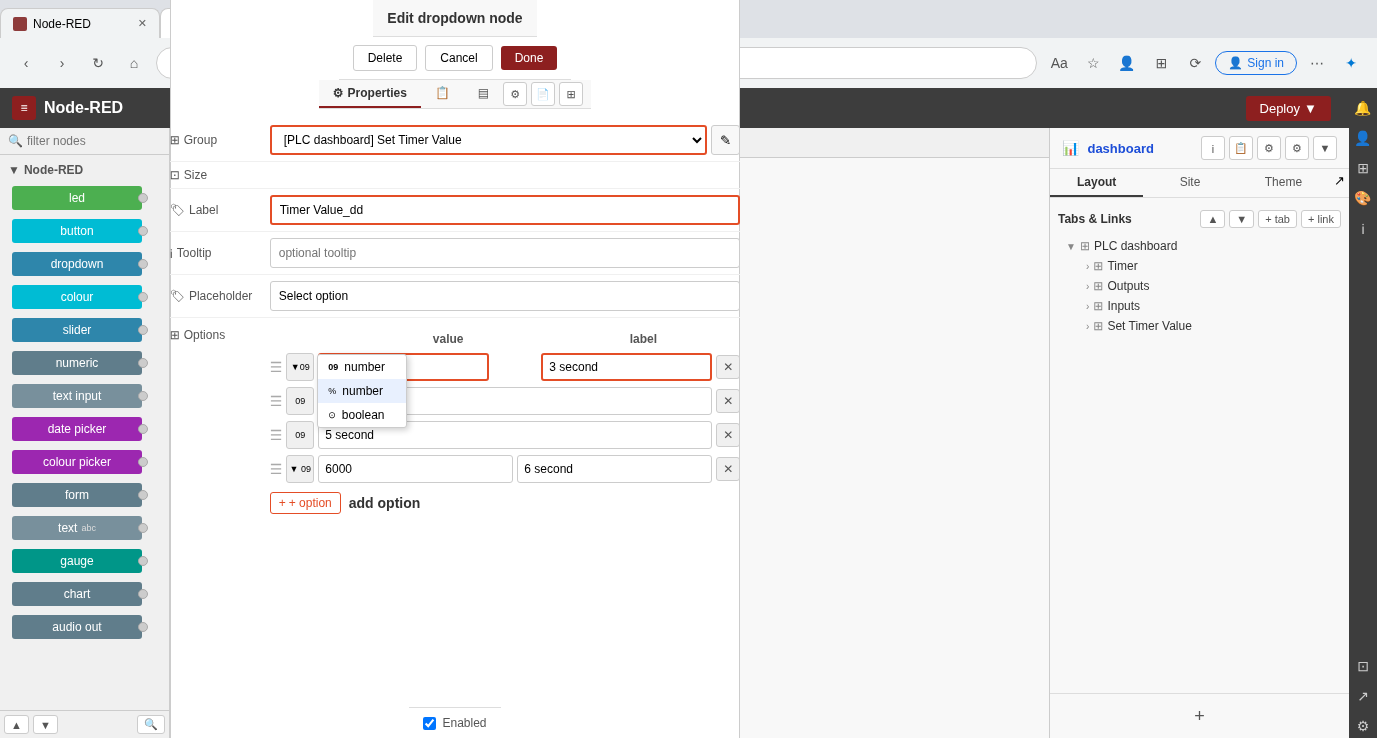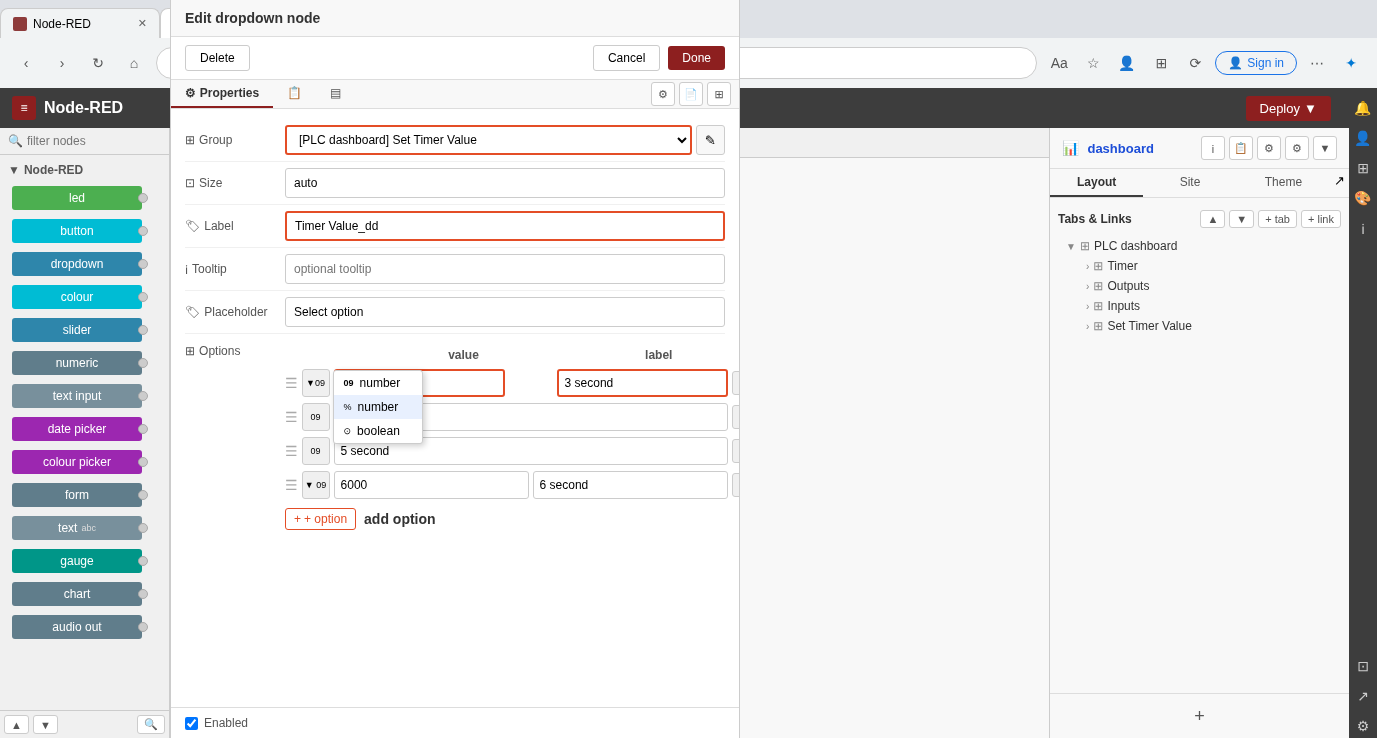--- a/index.html
+++ b/index.html
@@ -46,21 +46,21 @@
     .chip-purple { background: #9c27b0; }
     .chip-teal { background: #009688; }
     .chip-dark { background: #607d8b; }
     .chip-gray { background: #78909c; }
     .sidebar-scroll { overflow-y: auto; flex: 1; }
     .sidebar-bottom { border-top: 1px solid #ccc; padding: 4px; display: flex; gap: 4px; }
 
     
     .canvas-area { position: absolute; top: 88px; left: 170px; right: 0; bottom: 0; margin-top: 40px; background: #f8f8f8; overflow: hidden; }
     .canvas-header { height: 30px; background: #f0f0f0; border-bottom: 1px solid #ccc; display: flex; align-items: center; padding: 0 10px; font-size: 12px; color: #333; }
-    .edit-panel { position: absolute; top: 0; left: 280px; width: 580px; bottom: 0; background: #fff; border-left: 1px solid #ccc; border-right: 1px solid #ccc; display: flex; flex-direction: column; z-index: 300; }
+    .edit-panel { position: absolute; top: 0; left: 280px; width: 580px; bottom: 0; background: #fff; border-left: 1px solid #ccc; border-right: 1px solid #ccc; display: flex; flex-direction: column; z-index: 300; align-items: center; }
     .edit-header { padding: 10px 14px; background: #f8f8f8; border-bottom: 1px solid #ddd; }
     .edit-title { font-size: 14px; font-weight: bold; color: #333; }
     .edit-actions { display: flex; gap: 8px; padding: 8px 14px; border-bottom: 1px solid #ddd; align-items: center; }
     .btn-delete { background: #fff; border: 1px solid #ccc; padding: 5px 14px; border-radius: 3px; cursor: pointer; font-size: 12px; }
     .btn-cancel { background: #fff; border: 1px solid #ccc; padding: 5px 14px; border-radius: 3px; cursor: pointer; font-size: 12px; margin-left: auto; }
     .btn-done { background: #8d1f1f; color: #fff; border: none; padding: 5px 14px; border-radius: 3px; cursor: pointer; font-size: 12px; }
     .edit-tabs { display: flex; border-bottom: 1px solid #ddd; background: #f8f8f8; }
     .edit-tab { padding: 6px 14px; font-size: 12px; cursor: pointer; border-bottom: 2px solid transparent; color: #555; display: flex; align-items: center; gap: 4px; }
     .edit-tab.active { border-bottom: 2px solid #8d1f1f; color: #333; font-weight: bold; }
     .edit-body { flex: 1; overflow-y: auto; padding: 10px 14px; }
@@ -393,23 +393,20 @@
         </select>
         <button class="edit-pencil">✎</button>
       </div>
     </div>
 
     <div class="form-row">
       <div class="form-label">
         <span>⊡</span>
         <span>Size</span>
       </div>
-      <div class="form-control">
-        <input class="form-input" type="text" value="auto" style="">
-      </div>
     </div>
 
     <div class="form-row">
       <div class="form-label">
         <span>🏷</span>
         <span>Label</span>
       </div>
       <div class="form-control">
         <input class="form-input highlighted" type="text" value="Timer Value_dd" style="">
       </div>

